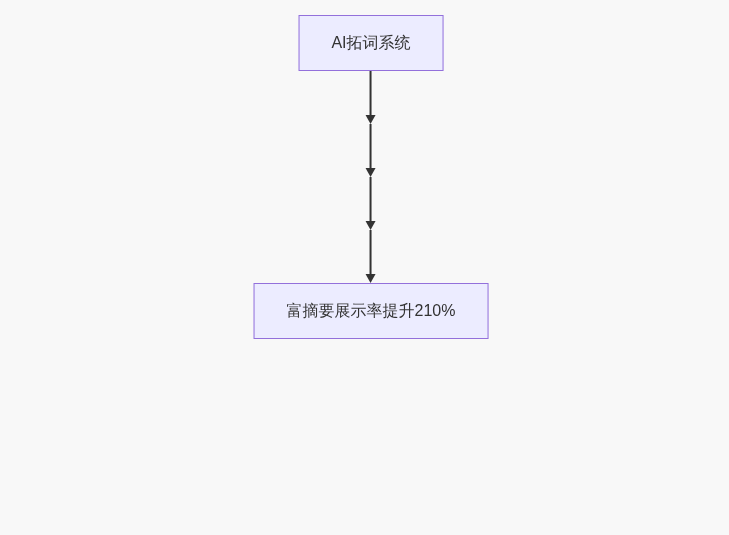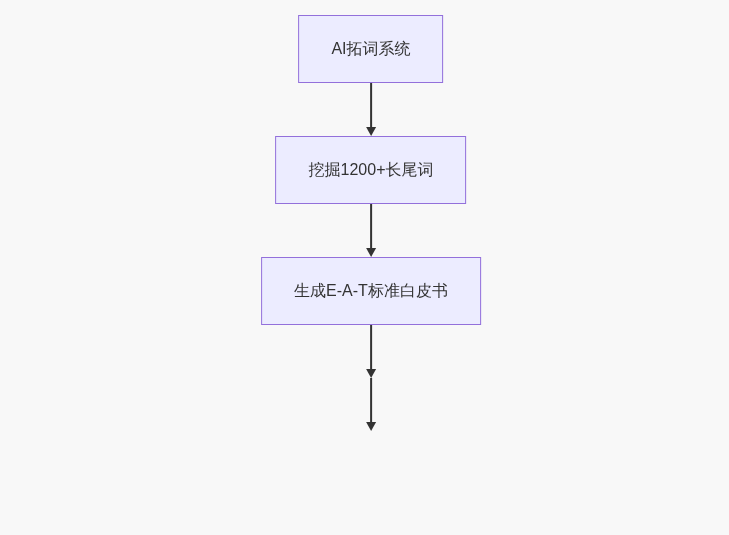--- a/index.html
+++ b/index.html
@@ -18,21 +18,21 @@
     position: absolute;
     left: 371px;
     top: 15px;
     transform: translateX(-50%);
     display: flex;
     flex-direction: column;
     align-items: center;
   }
   .node {
     box-sizing: border-box;
-    height: 68px;
+    height: 56px;
     padding: 0 32px;
     background: #ECECFF;
     border: 1px solid #9370DB;
     color: #333333;
     font-size: 16px;
     display: flex;
     align-items: center;
     justify-content: center;
     white-space: nowrap;
   }
@@ -62,38 +62,35 @@
 
   <div class="node">
     <span>AI拓词系统</span>
   </div>
 
   <div class="edge">
     <div class="line"></div>
     <div class="arrowhead"></div>
   </div>
 
-  <div class="node">
-    <span>挖掘1200+长尾词</span>
-  </div>
-
-  <div class="edge">
-    <div class="line"></div>
-    <div class="arrowhead"></div>
-  </div>
-
-  <div class="node">
-    <span>生成E-A-T标准白皮书</span>
-  </div>
 
   <div class="edge">
     <div class="line"></div>
     <div class="arrowhead"></div>
   </div>
 
 
   <div class="edge">
     <div class="line"></div>
     <div class="arrowhead"></div>
   </div>
 
 
+  <div class="edge">
+    <div class="line"></div>
+    <div class="arrowhead"></div>
+  </div>
+
+  <div class="node">
+    <span>富摘要展示率提升210%</span>
+  </div>
+
 </div>
 
 </body></html>

